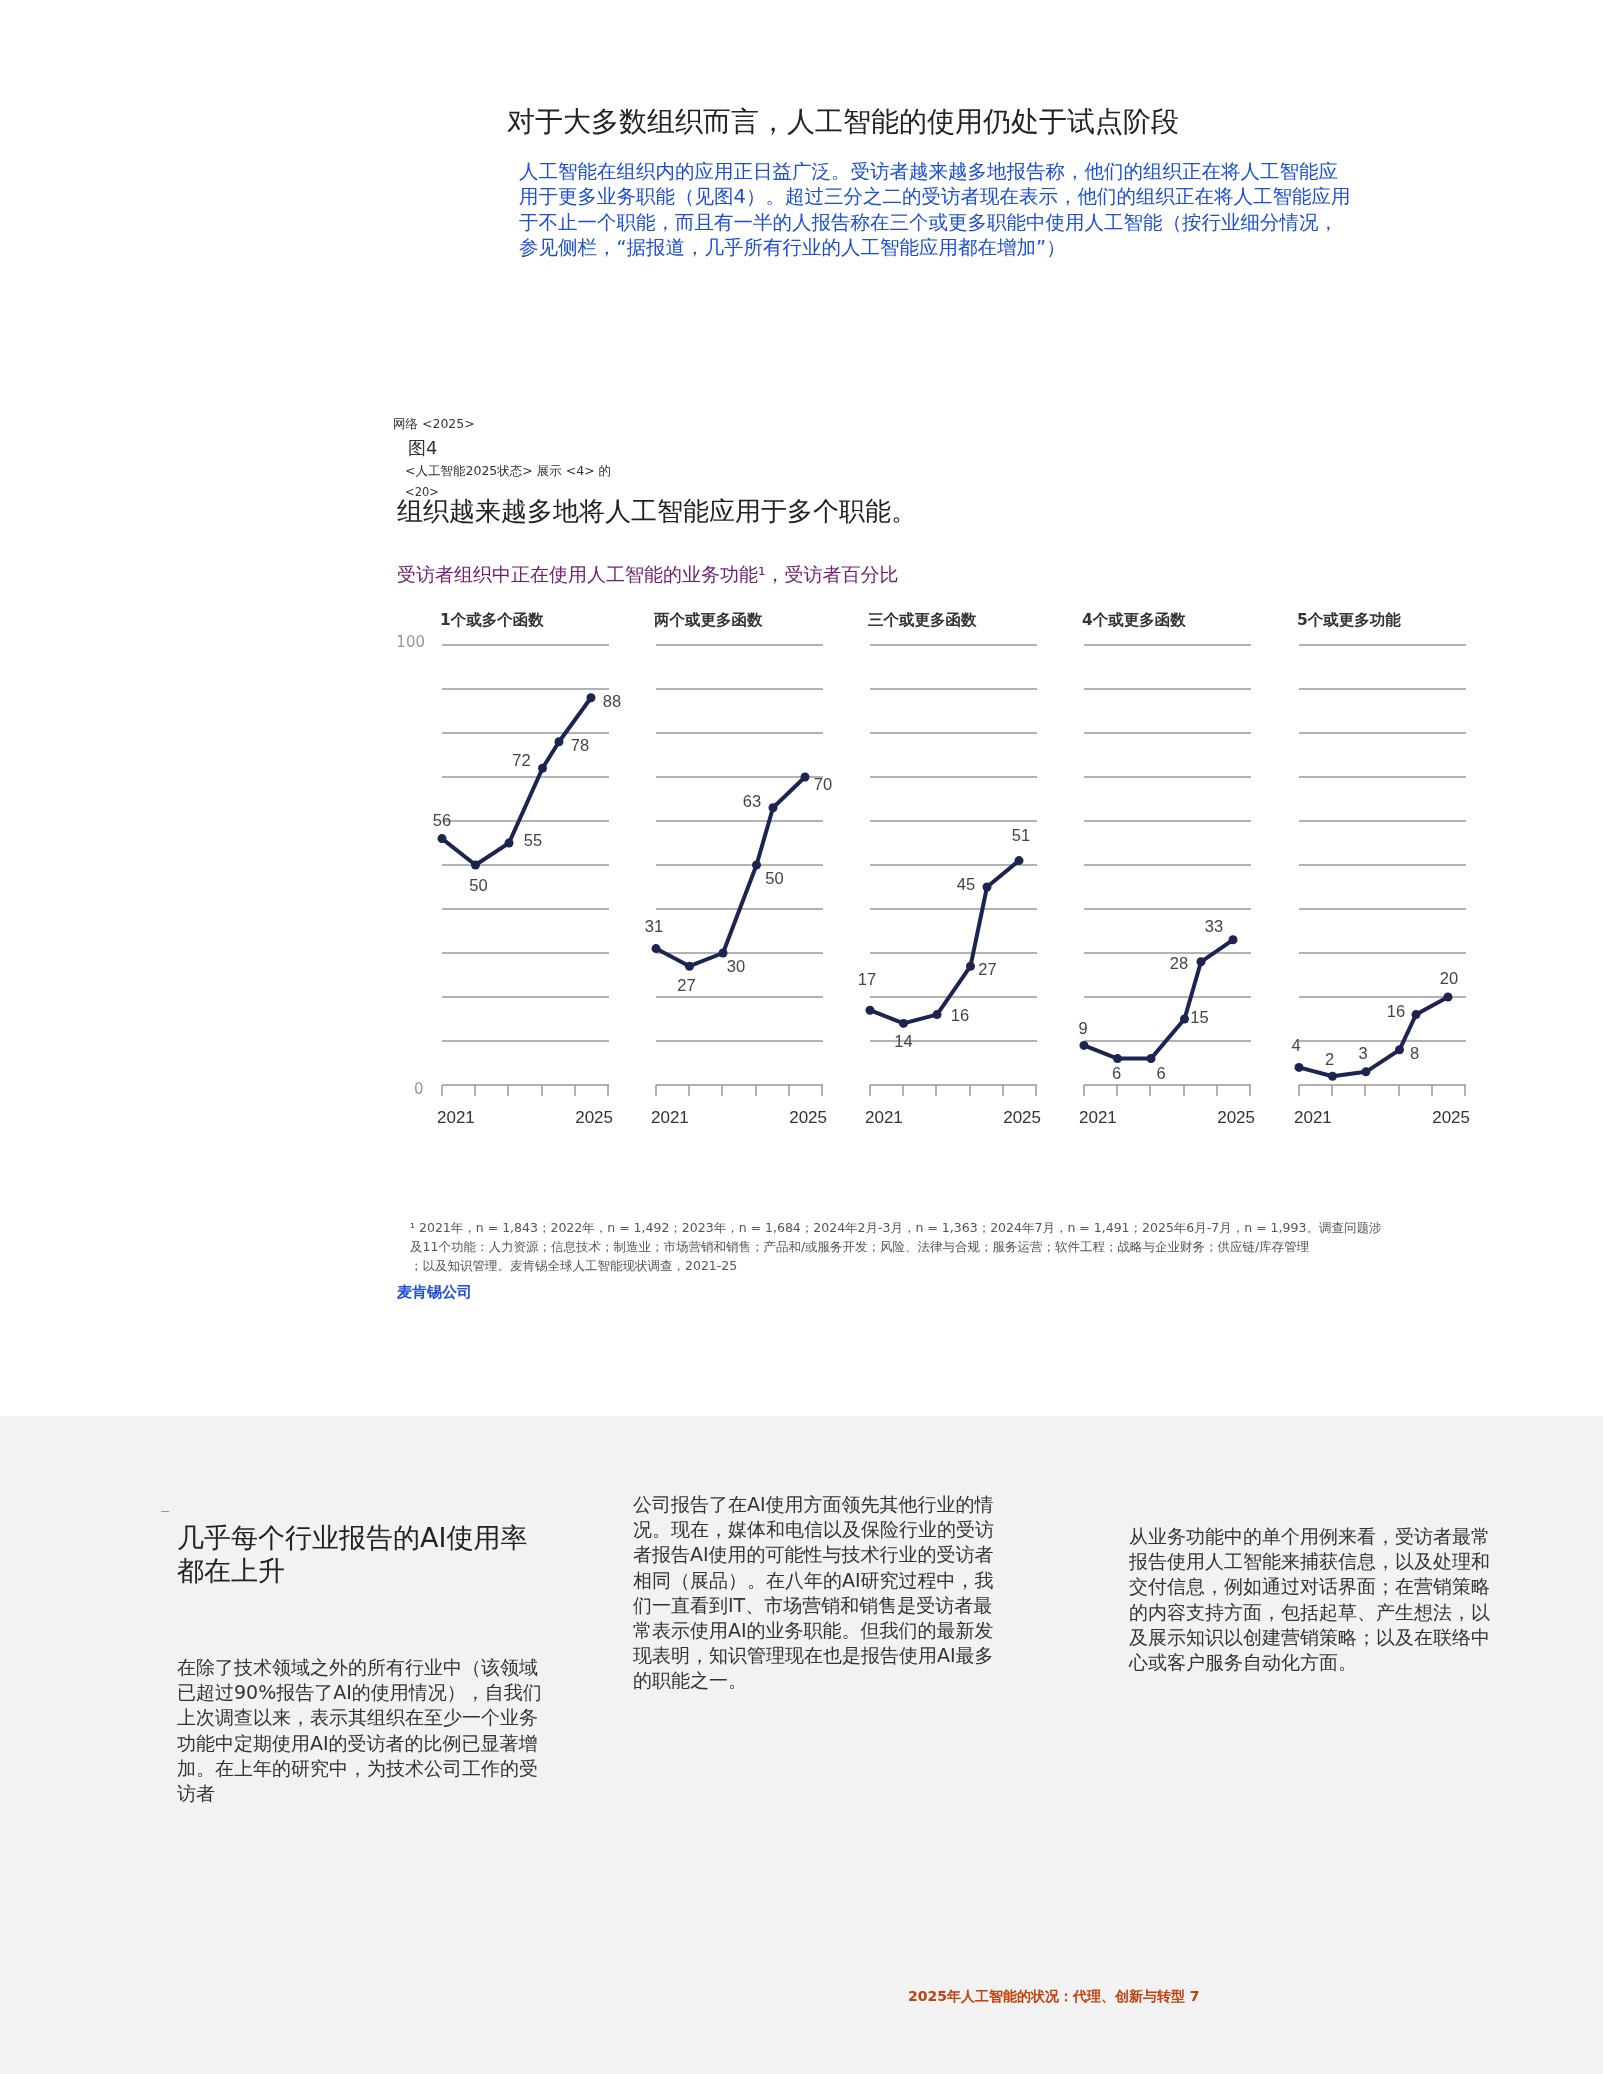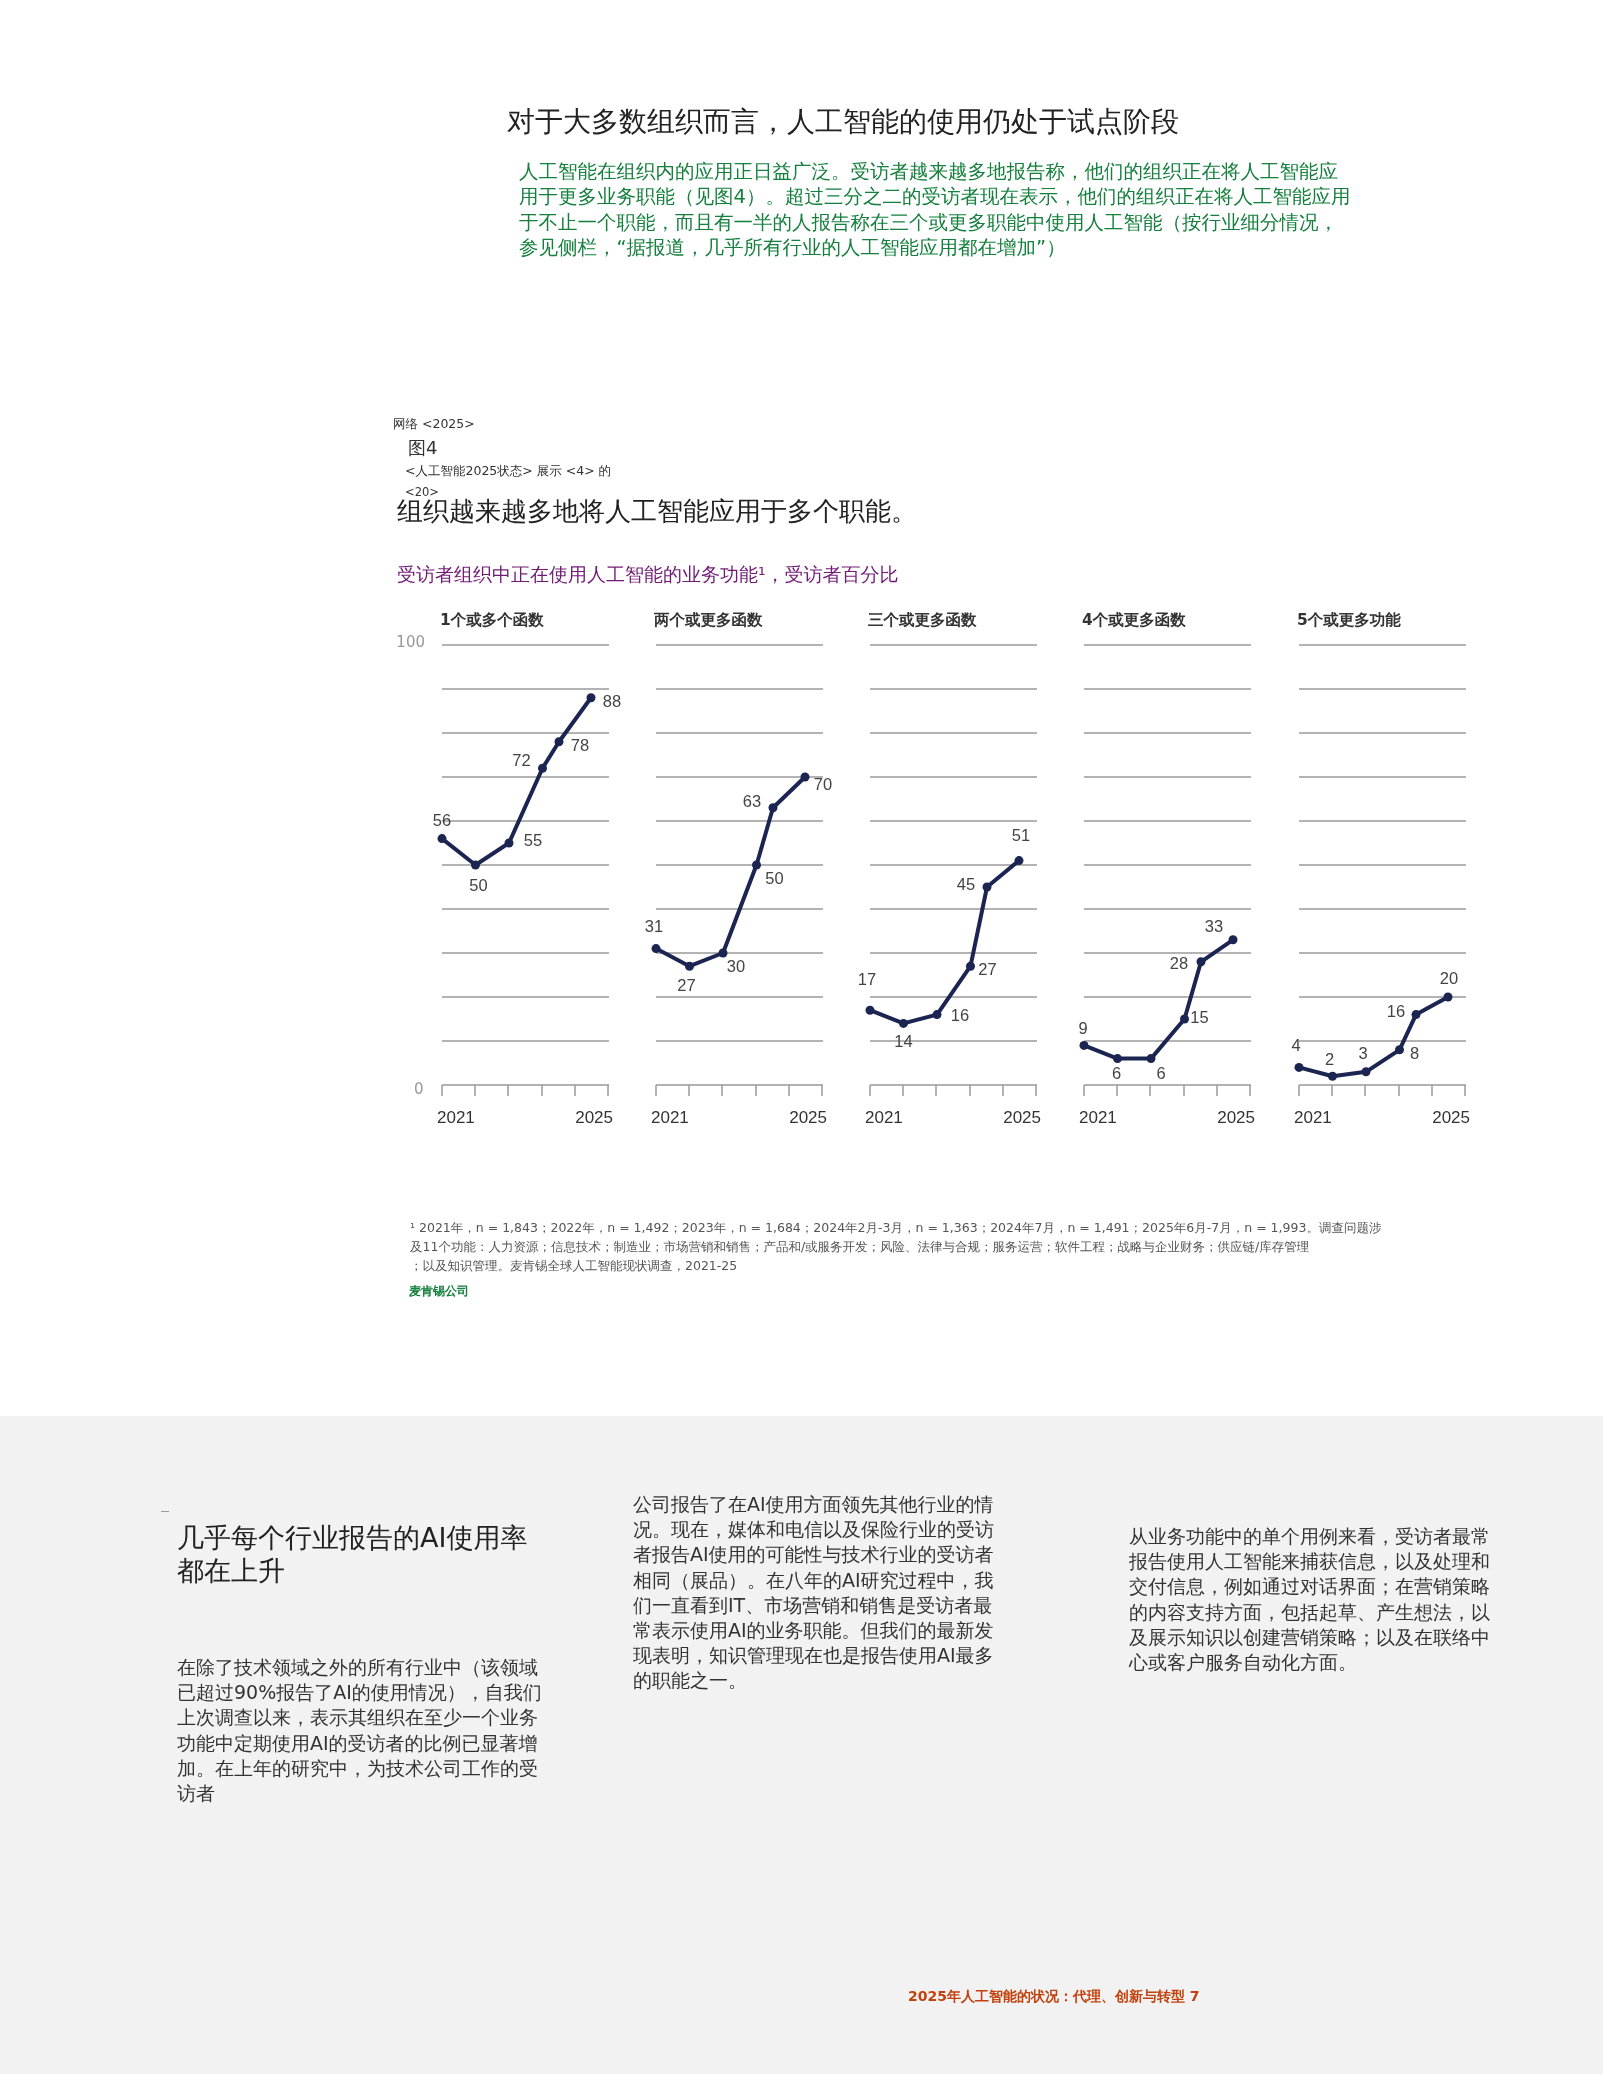--- a/index.html
+++ b/index.html
@@ -6,38 +6,38 @@
     body {
       width: 1603px; height: 2074px; position: relative; overflow: hidden;
       background: #ffffff; color: #333333;
       font-family: "DejaVu Sans", "Liberation Sans", sans-serif;
     }
     .abs { position: absolute; white-space: nowrap; }
     .line { display: block; white-space: nowrap; }
 
     
     #intro-title { left: 507px; top: 104px; font-size: 28px; color: #222; line-height: 36px; }
-    #intro-para { left: 519px; top: 159px; font-size: 19.5px; line-height: 25.3px; color: #15803d; }
+    #intro-para { left: 519px; top: 159px; font-size: 19.5px; line-height: 25.3px; color: #1d4ed8; }
 
     
     #fig-source { left: 393px; top: 416px; font-size: 12.5px; color: #333; }
     #fig-number { left: 408px; top: 436px; font-size: 18px; color: #333; }
     #fig-meta { left: 405px; top: 463px; font-size: 12.5px; color: #333; }
     #fig-code { left: 405px; top: 485px; font-size: 11.5px; color: #333; }
     #fig-title { left: 397px; top: 494px; font-size: 26px; color: #222; line-height: 34px; }
     #fig-subtitle { left: 397px; top: 561px; font-size: 19px; color: #701a75; line-height: 26px; }
 
     .panel-title { top: 609px; font-size: 15.5px; font-weight: bold; color: #333; line-height: 22px; text-align: right; }
     #y-label-top { left: 392px; top: 633px; font-size: 15px; color: #999; width: 33px; text-align: right; }
     #y-label-bottom { left: 414px; top: 1080px; font-size: 15px; color: #999; }
 
     #chart-svg { position: absolute; left: 380px; top: 630px; width: 1120px; height: 520px; }
 
     #footnote { left: 410px; top: 1218px; font-size: 12.5px; line-height: 19px; color: #555; }
-    #credit { left: 409px; top: 1283px; font-size: 12px; font-weight: bold; color: #15803d; }
+    #credit { left: 397px; top: 1283px; font-size: 15px; font-weight: bold; color: #1d4ed8; }
 
     
     #sidebar-band { position: absolute; left: 0; top: 1416px; width: 1603px; height: 658px; background: #f2f2f2; }
     #sidebar-mark { position: absolute; left: 161px; top: 1511px; width: 8px; height: 1px; background: #9a9a9a; }
     #sidebar-title { left: 177px; top: 1521px; font-size: 27px; line-height: 33px; color: #222; }
     .side-col { font-size: 19px; line-height: 25.2px; color: #333; }
     #sidebar-col1 { left: 177px; top: 1655px; }
     #sidebar-col2 { left: 633px; top: 1492px; }
     #sidebar-col3 { left: 1088px; top: 1524px; margin-left: 41px; }
 

